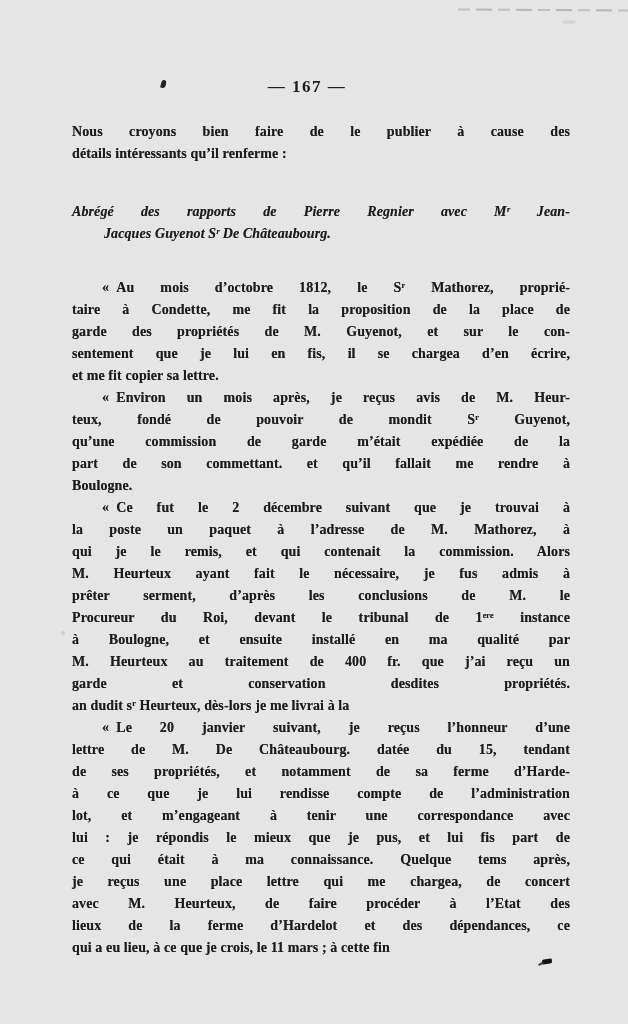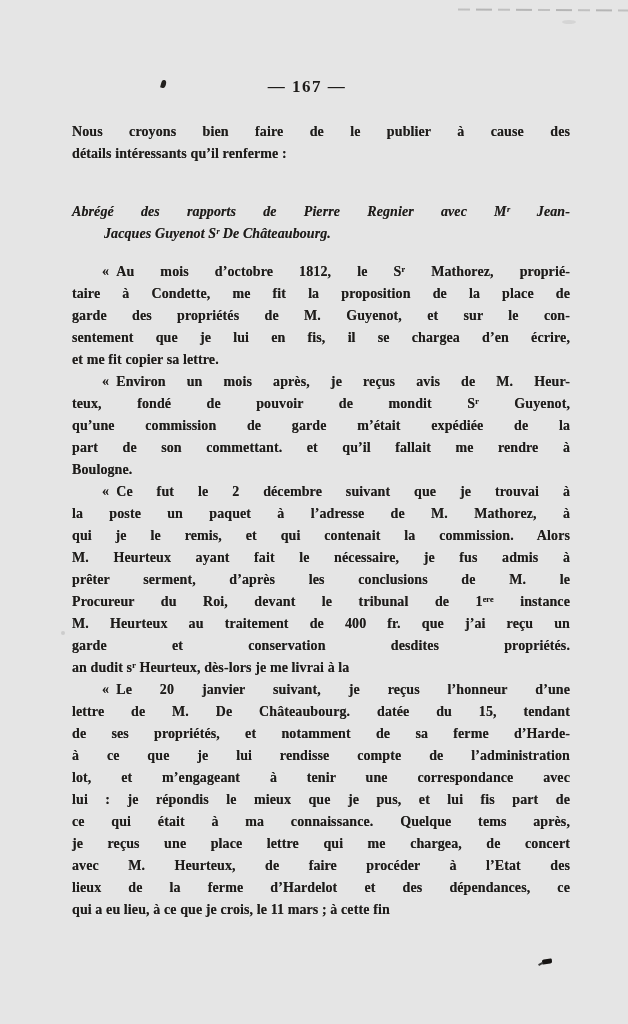--- a/index.html
+++ b/index.html
@@ -25,21 +25,21 @@
     font-size:14px; font-weight:bold; line-height:22px;
     text-align:justify; text-align-last:justify;
     letter-spacing:0.1px;
     text-shadow:0 0 0.5px rgba(30,28,26,0.55);
   }
   .block .jline:last-child { text-align-last:left; }
   .intro   { margin-top:23px; }
   .heading { margin-top:36px; font-style:italic; }
   .heading .jline:last-child { padding-left:32px; }
   .para .jline:first-child { text-indent:30px; }
-  .body-paras { margin-top:16px; }
+  .body-paras { margin-top:32px; }
   
   .scan-dashes {
     position:absolute; top:9px; left:458px; width:170px; height:2px;
     background:repeating-linear-gradient(90deg,
       #b4b4b4 0 12px, rgba(180,180,180,0) 12px 18px,
       #a6a6a6 18px 34px, rgba(180,180,180,0) 34px 40px);
     opacity:0.75; transform:rotate(0.3deg);
   }
   .scan-smudge {
     position:absolute; top:20px; left:562px; width:14px; height:4px;
@@ -103,20 +103,21 @@
           <div class="jline">part de son commettant. et qu’il fallait me rendre à</div>
           <div class="jline">Boulogne.</div>
         </div>
       <div class="block para">
           <div class="jline">« Ce fut le 2 décembre suivant que je trouvai à</div>
           <div class="jline">la poste un paquet à l’adresse de M. Mathorez, à</div>
           <div class="jline">qui je le remis, et qui contenait la commission. Alors</div>
           <div class="jline">M. Heurteux ayant fait le nécessaire, je fus admis à</div>
           <div class="jline">prêter serment, d’après les conclusions de M. le</div>
           <div class="jline">Procureur du Roi, devant le tribunal de 1ᵉʳᵉ instance</div>
+          <div class="jline">à Boulogne, et ensuite installé en ma qualité par</div>
           <div class="jline">M. Heurteux au traitement de 400 fr. que j’ai reçu un</div>
           <div class="jline">garde et conservation desdites propriétés.</div>
           <div class="jline">an dudit sʳ Heurteux, dès-lors je me livrai à la</div>
         </div>
       <div class="block para">
           <div class="jline">« Le 20 janvier suivant, je reçus l’honneur d’une</div>
           <div class="jline">lettre de M. De Châteaubourg. datée du 15, tendant</div>
           <div class="jline">de ses propriétés, et notamment de sa ferme d’Harde-</div>
           <div class="jline">à ce que je lui rendisse compte de l’administration</div>
           <div class="jline">lot, et m’engageant à tenir une correspondance avec</div>

